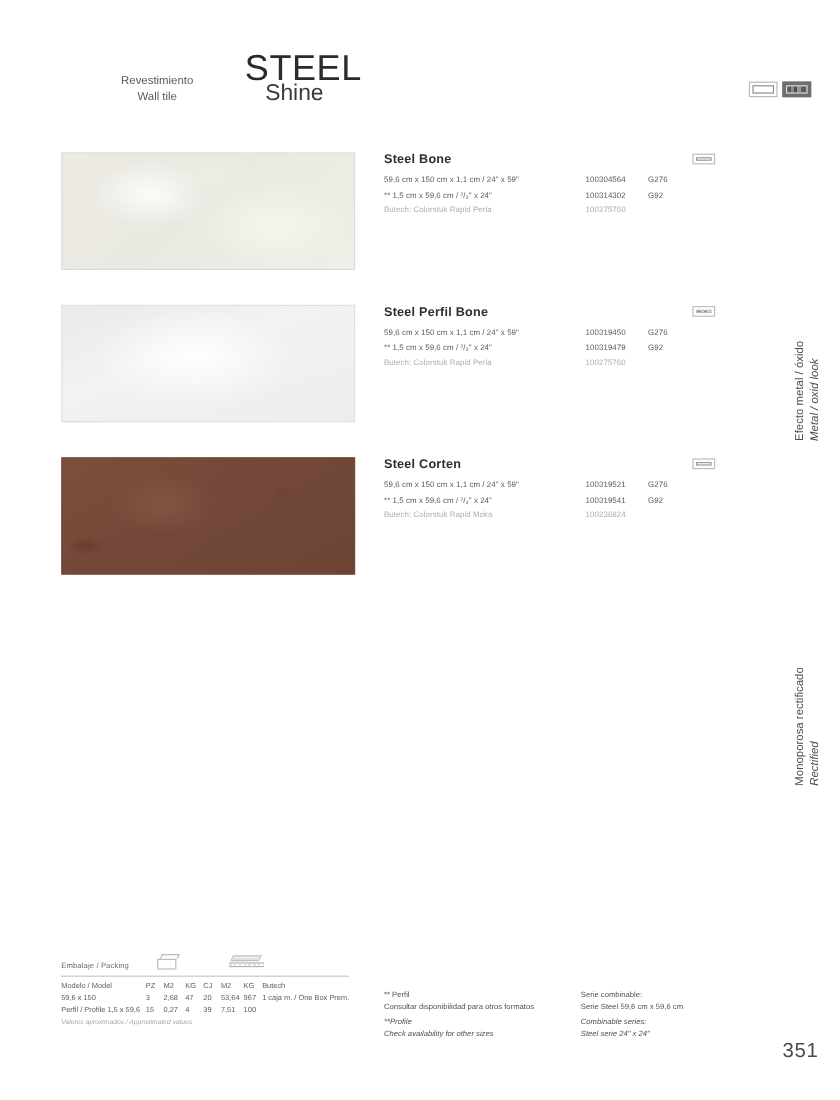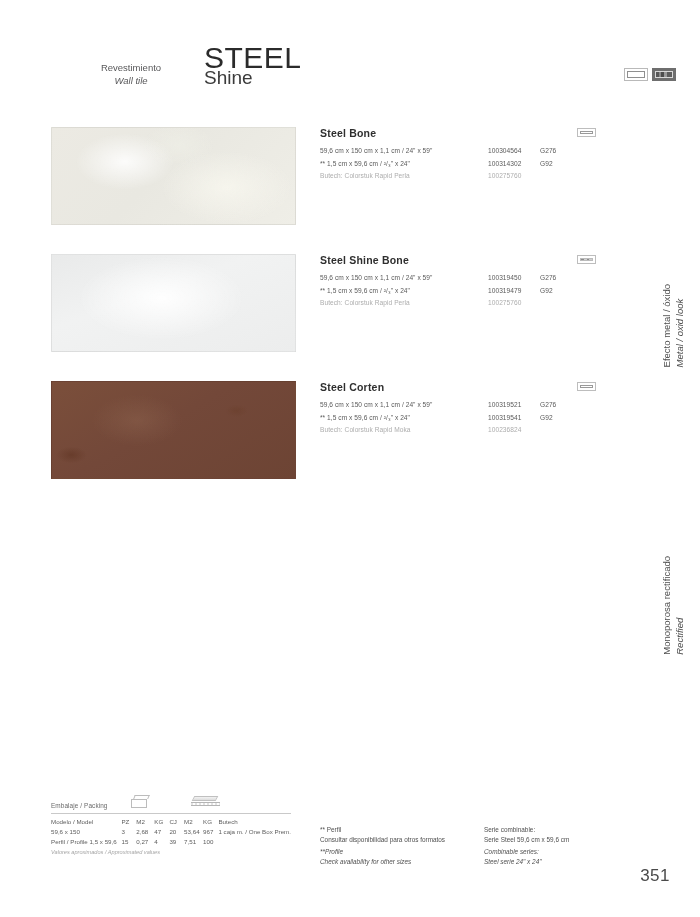--- a/index.html
+++ b/index.html
@@ -33,36 +33,36 @@
     position: absolute;
     left: 60px;
     top: 36px;
     width: 142px;
     text-align: center;
     font-size: 9.5px;
     line-height: 12.5px;
     color: #58585a;
   }
   .header-sub .es { display: block; }
-  .header-sub .en { display: block; font-style: italic; }
+  .header-sub .en { display: block; }
 
   .header-title {
     position: absolute;
     left: 204px;
     top: 3px;
     font-size: 30px;
     letter-spacing: 0.5px;
     font-weight: 400;
     color: #2b2b2b;
     line-height: 34px;
     margin-top: 12px;
   }
   .header-title2 {
     position: absolute;
-    left: 204px;
+    left: 221px;
     top: 40px;
     font-size: 19px;
     font-weight: 400;
     color: #3b3b3b;
     line-height: 24px;
   }
 
   
   .format-icons {
     position: absolute;
@@ -302,21 +302,21 @@
     color: #4f4f4f;
   }
   .fnote.center { left: 320px; top: 23px; width: 165px; }
   .fnote.right  { left: 484px; top: 23px; width: 150px; }
   .fnote .hd { font-weight: 400; }
   .fnote .it { font-style: italic; }
   .fnote .gap { display: block; height: 3px; }
 
   .pagenum {
     position: absolute;
-    right: 30px;
+    right: 18px;
     top: 866px;
     font-size: 17px;
     color: #4a4a4a;
     letter-spacing: 0.5px;
   }
 </style>
 </head>
 <body>
 
 <div class="page">
@@ -356,21 +356,21 @@
           <span class="size">Butech: Colorstuk Rapid Perla</span>
           <span class="code">100275760</span>
           <span class="code2"></span>
         </div>
       </div>
     </div>
 
     <div class="product p1">
       <div class="swatch shinebone"></div>
       <div class="pinfo">
-        <div class="pname">Steel Shine Bone</div>
+        <div class="pname">Steel Perfil Bone</div>
         <span class="p-ico striped"></span>
         <div class="prow">
           <span class="size">59,6 cm x 150 cm x 1,1 cm / 24" x 59"</span>
           <span class="code">100319450</span>
           <span class="code2">G276</span>
         </div>
         <div class="prow">
           <span class="size">** 1,5 cm x 59,6 cm / ²/₃" x 24"</span>
           <span class="code">100319479</span>
           <span class="code2">G92</span>

